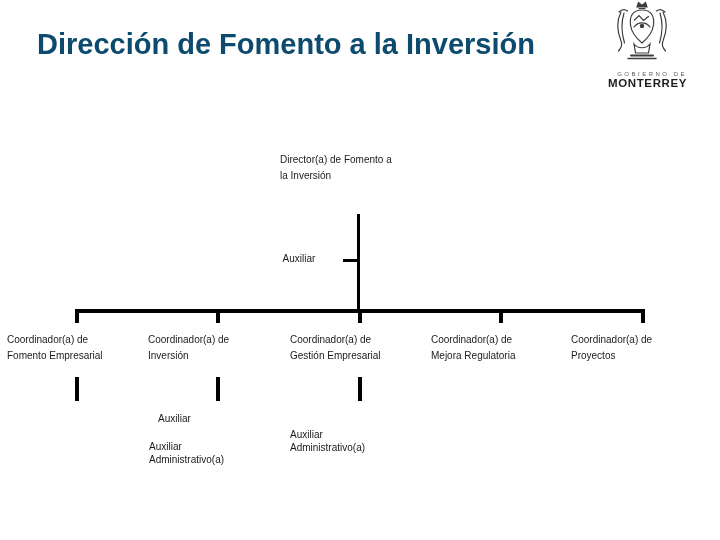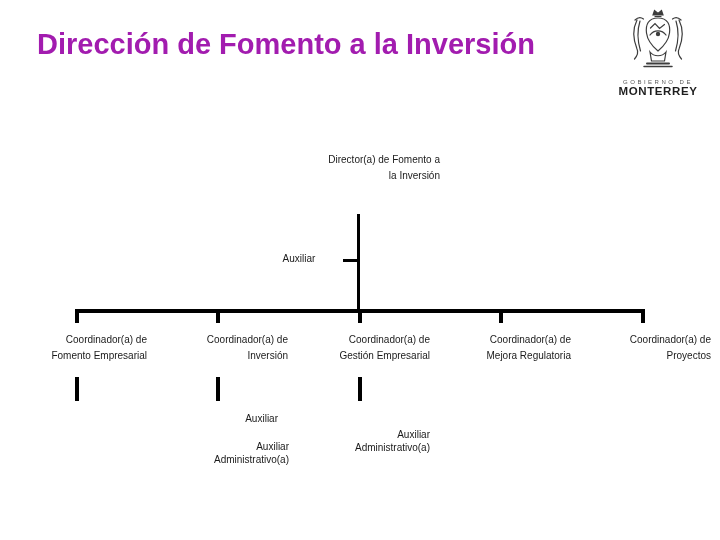--- a/index.html
+++ b/index.html
@@ -3,39 +3,39 @@
 <meta charset="utf-8">
 <style>
   * { margin: 0; padding: 0; box-sizing: border-box; }
   html, body { width: 720px; height: 540px; background: #ffffff; overflow: hidden; }
   body { font-family: "Liberation Sans", sans-serif; position: relative; }
 
   .slide { position: absolute; inset: 0; background: #ffffff; }
 
   .slide-title {
     position: absolute; left: 37px; top: 28px;
-    font-size: 29px; font-weight: bold; color: #a21caf;
+    font-size: 29px; font-weight: bold; color: #0c4a6e;
     letter-spacing: 0px; white-space: nowrap;
   }
 
-  .logo { position: absolute; left: 597px; top: 8px; width: 90px; text-align: center; margin-left: 16px; }
+  .logo { position: absolute; left: 597px; top: 0; width: 90px; text-align: right; }
   .logo svg { display: block; margin: 0 auto; }
   .logo-top {
     font-size: 6px; letter-spacing: 2.5px; color: #5a5a5a;
     margin-top: 1px; white-space: nowrap;
   }
   .logo-bottom {
     font-size: 11.5px; font-weight: bold; color: #1e1e1e;
     letter-spacing: 0.6px; white-space: nowrap;
   }
 
   .chart { position: absolute; inset: 0; }
 
   .node {
-    position: absolute; text-align: right;
+    position: absolute; text-align: left;
     font-size: 10px; color: #1a1a1a; white-space: pre-line;
   }
   .node.lh16 { line-height: 16px; }
   .node.lh13 { line-height: 12.5px; }
 
   .ln { position: absolute; background: #000000; }
 
   
   .v-director   { left: 357px; top: 214px; width: 3px;  height: 99px; }
   .h-staff      { left: 343px; top: 259px; width: 17px; height: 3px; }

